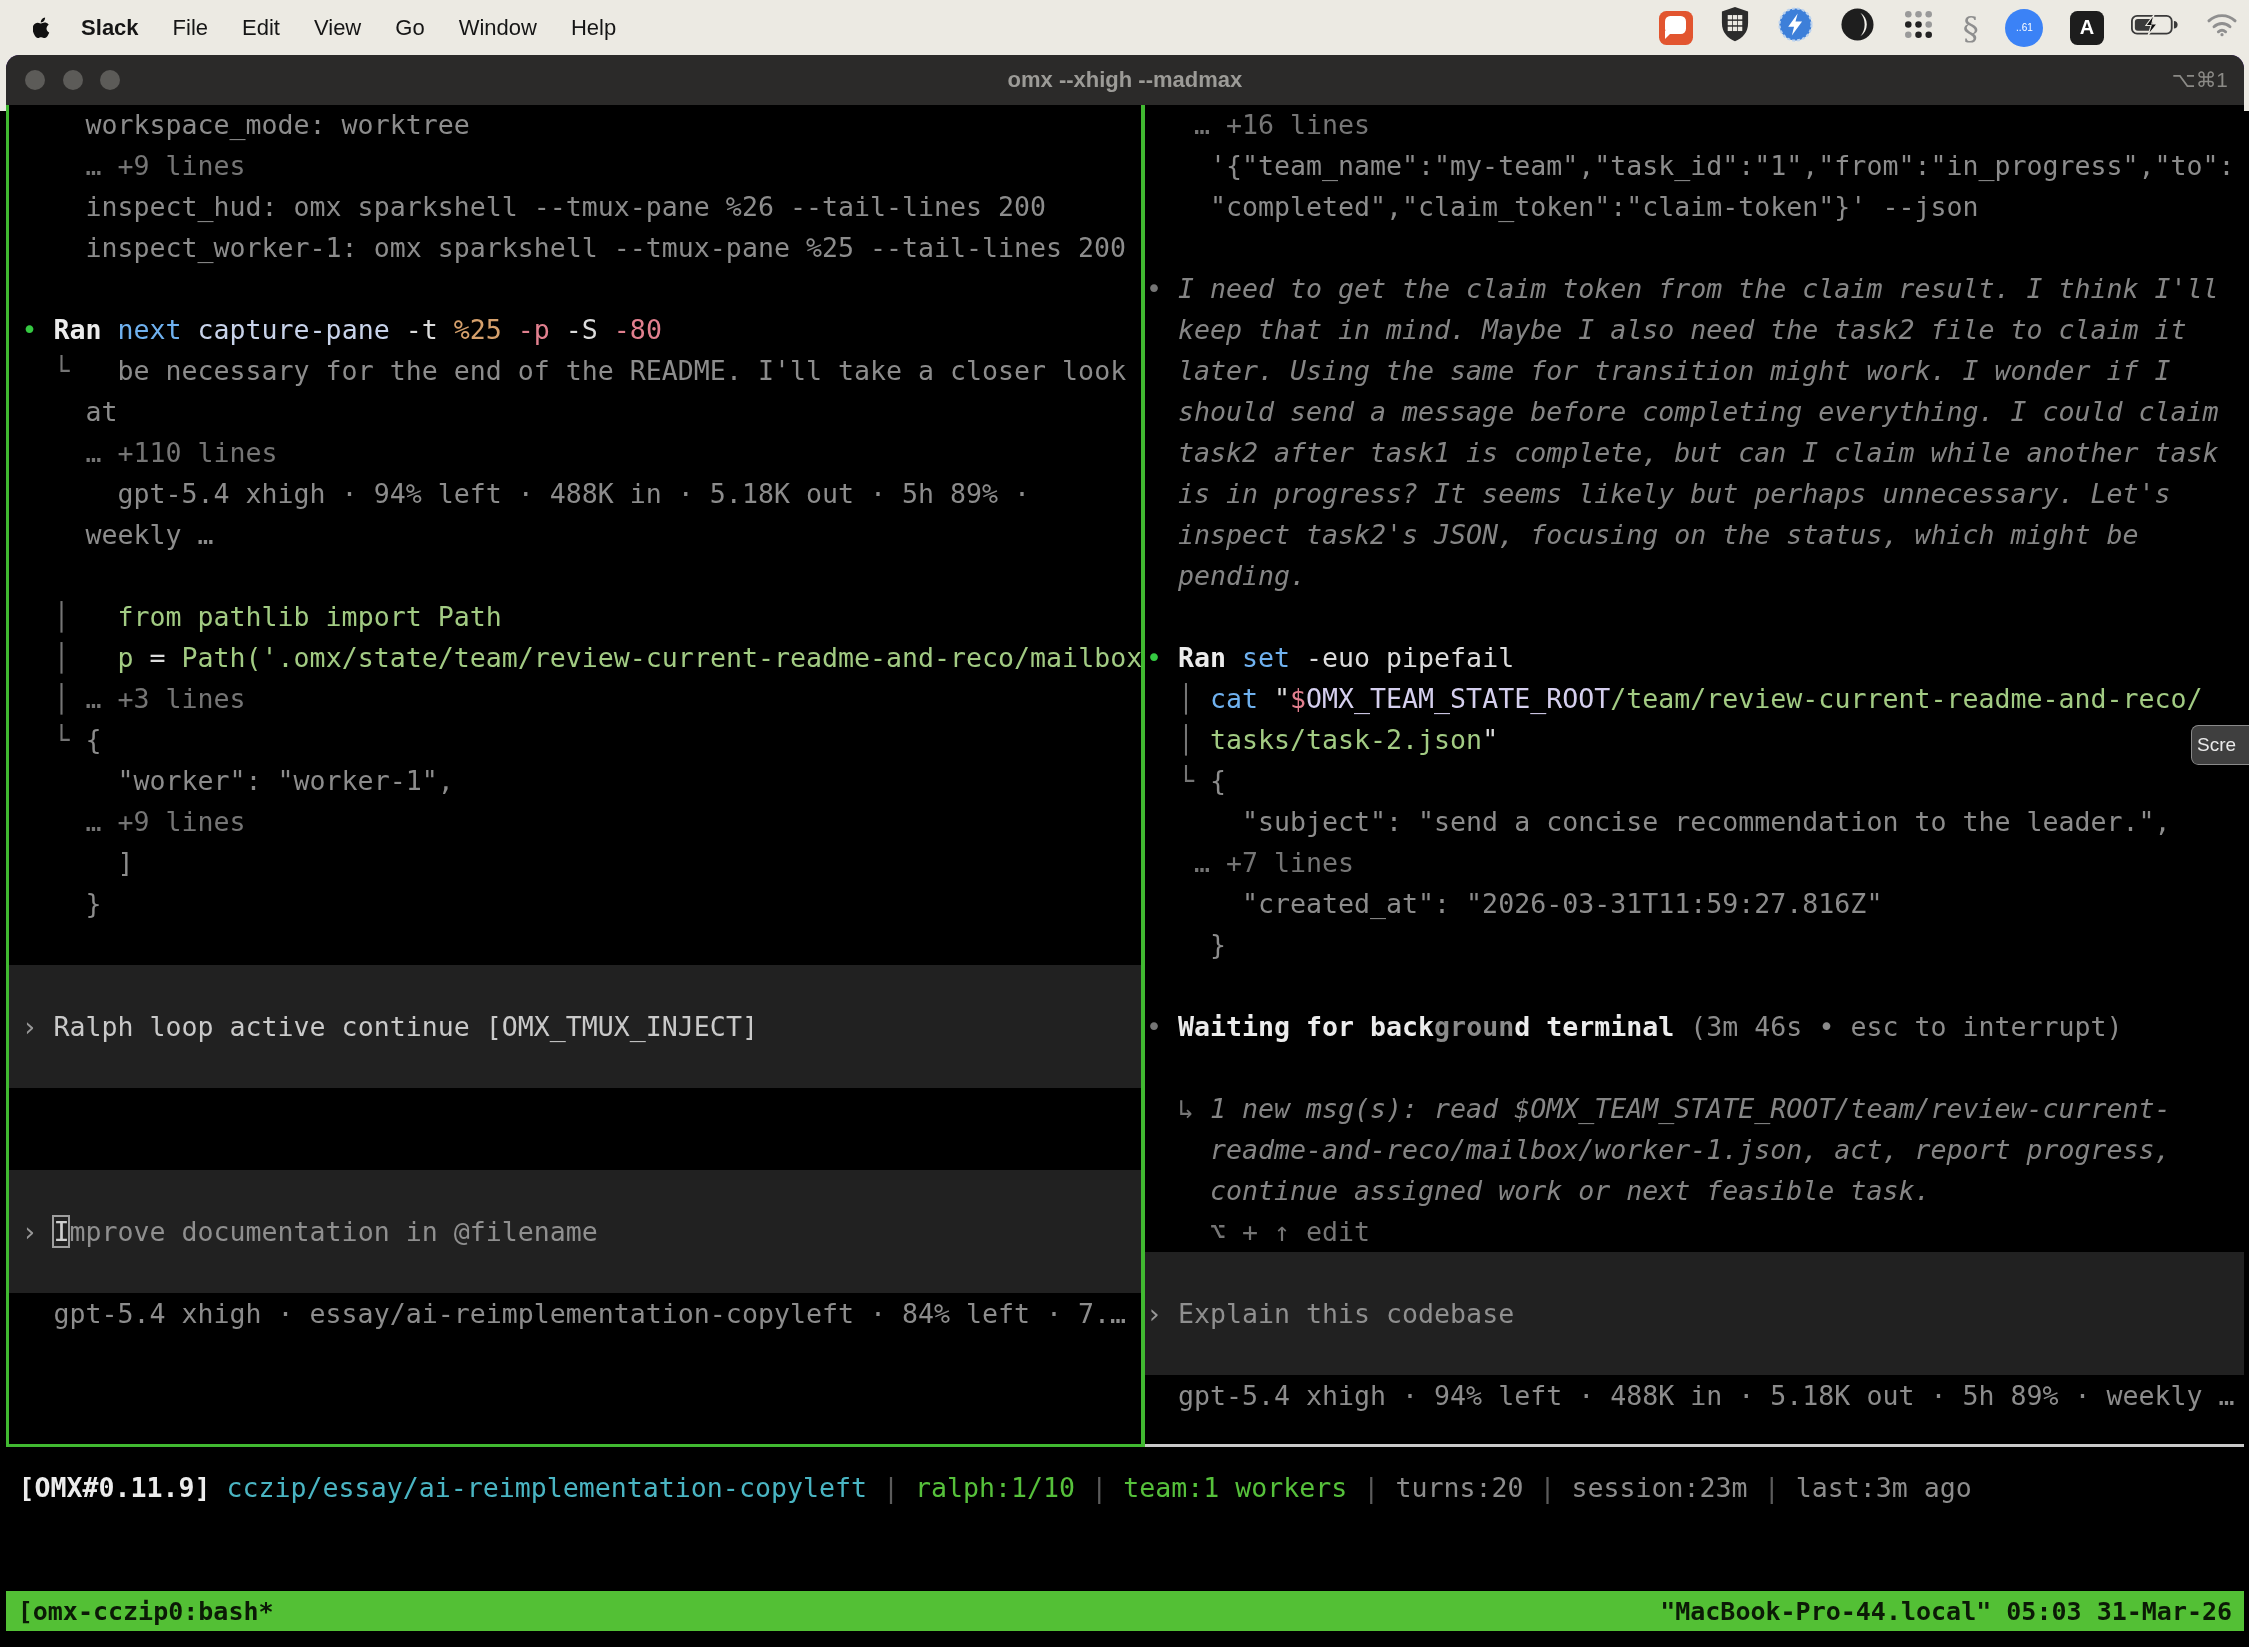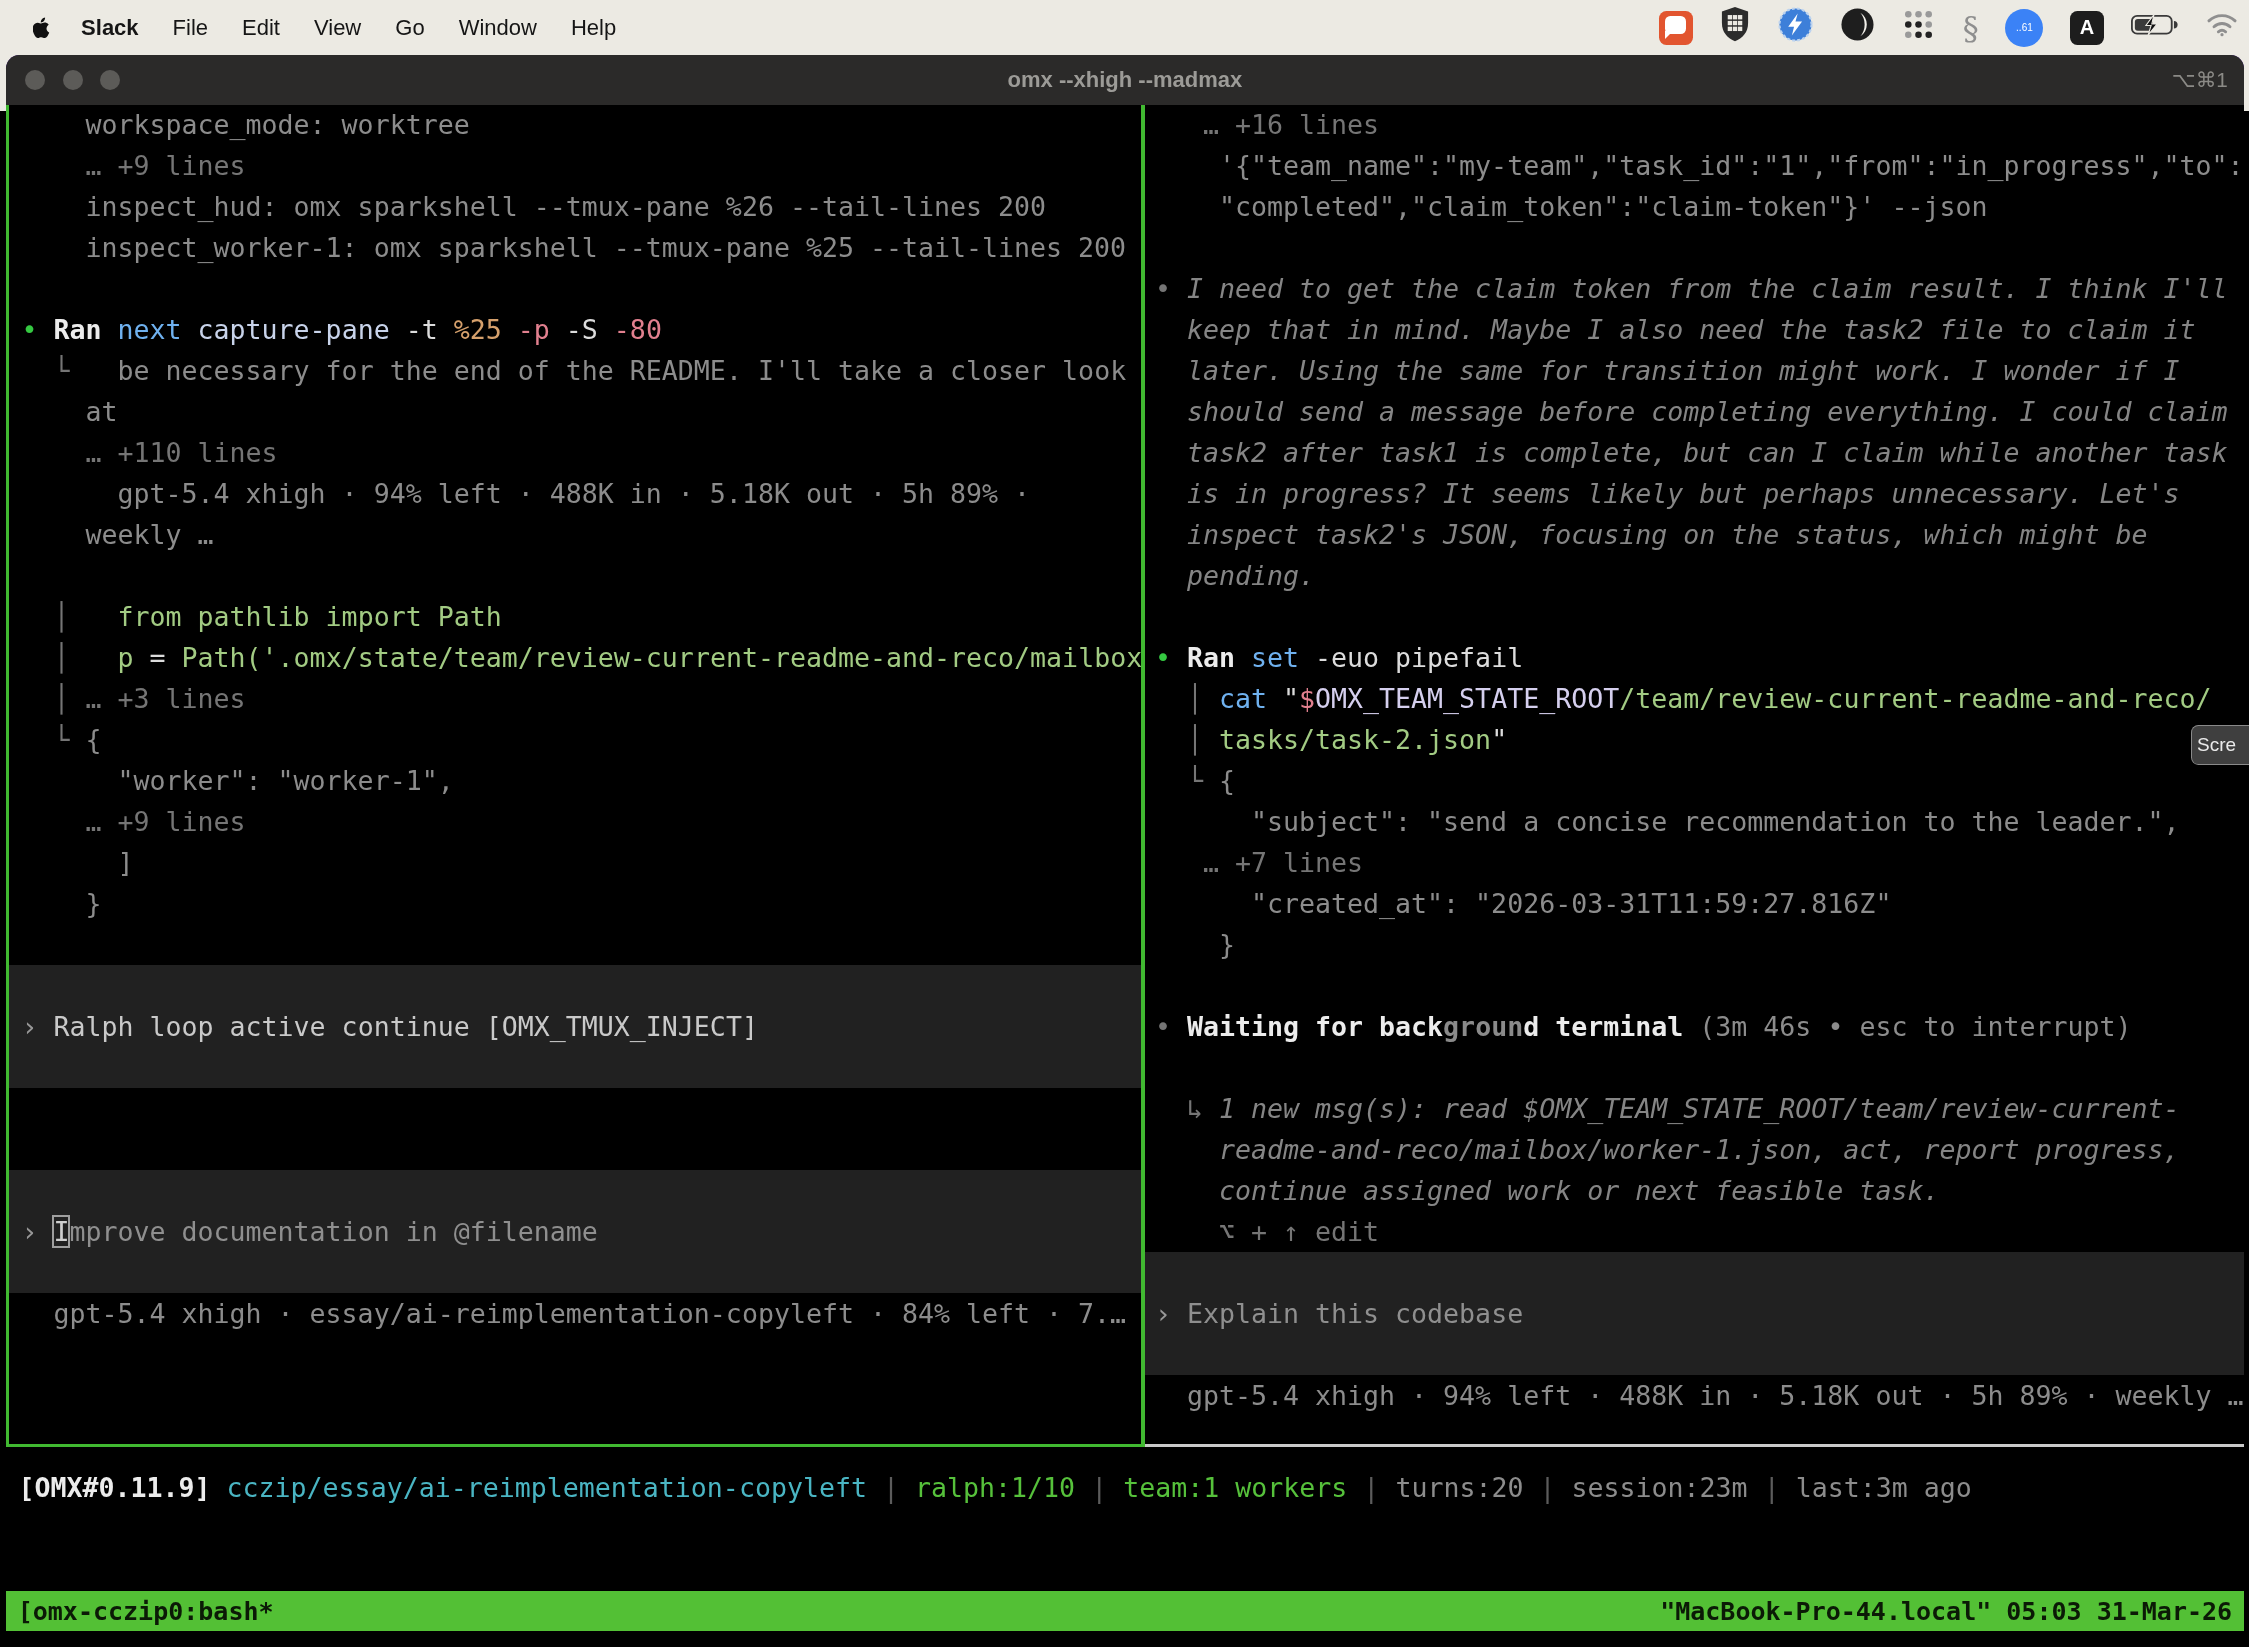--- a/index.html
+++ b/index.html
@@ -29,21 +29,21 @@
 
   
   .term { position:absolute; top:50px; left:0; right:0; bottom:0; background:#000;
           font-family:"DejaVu Sans Mono", monospace; font-size:26.6px; }
   .pane { position:absolute; top:0; overflow:hidden; }
   .pane-left  { left:0; width:1135px; height:1342px; border-left:3px solid #41b931; border-bottom:3px solid #41b931; }
   .divider { position:absolute; left:1135px; top:0; width:4.4px; height:1342px; background:#41b931; }
   .pane-right { left:1139px; width:1099px; height:1342px; border-bottom:3px solid #c9c9c9; }
   .rows { position:absolute; top:-1.5px; left:0; right:0; }
   .row { height:41px; line-height:41px; white-space:pre; overflow:hidden; padding-left:12.5px; }
-  .pane-right .row { padding-left:10px; }
+  .pane-right .row { padding-left:1px; }
   .row.band { background:#212121; }
 
   
   .g    { color:#8c8c8c; }
   .g2   { color:#8a8a8a; font-weight:bold;margin-top:19px; }
   .dim  { color:#757575; }
   .w    { color:#dcdcdc; }
   .wb   { color:#ececec; font-weight:bold; }
   .grn  { color:#35c942; }
   .cmd  { color:#6fb1ef; }

